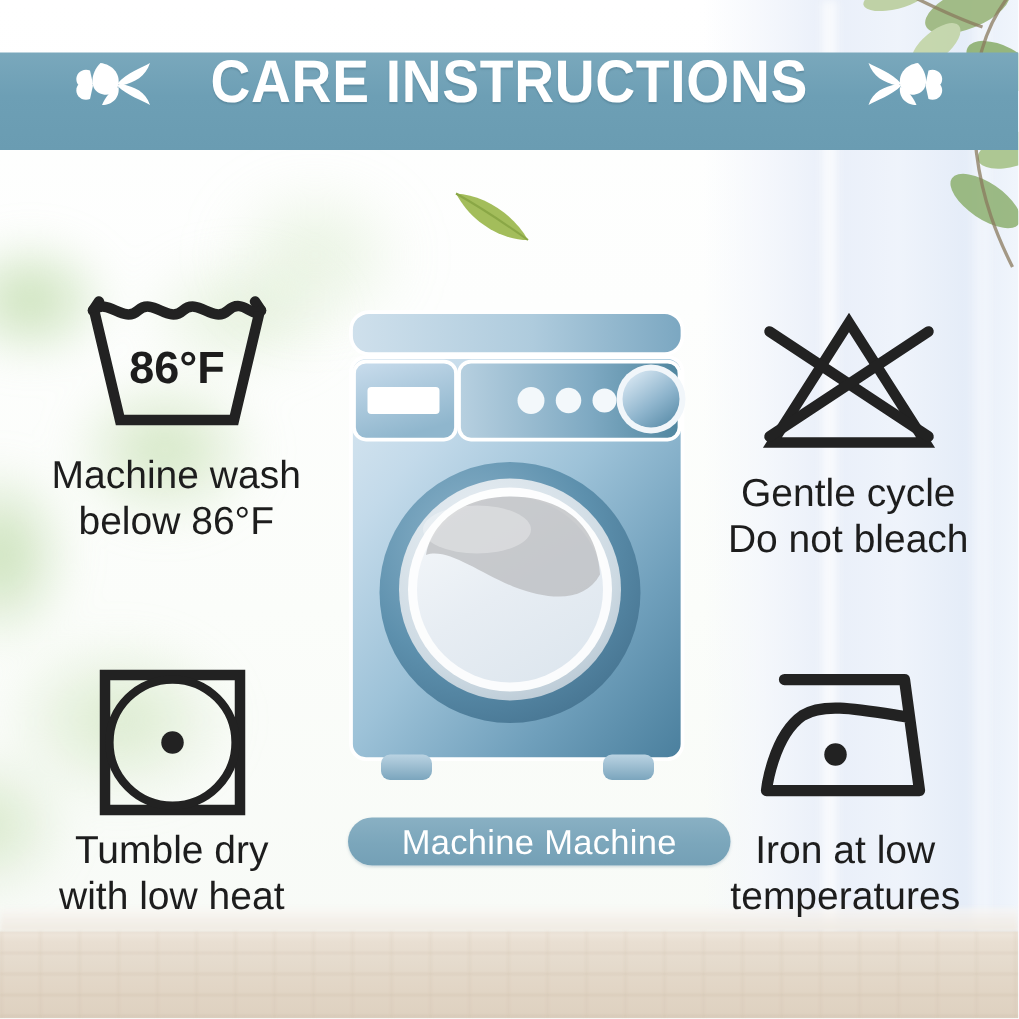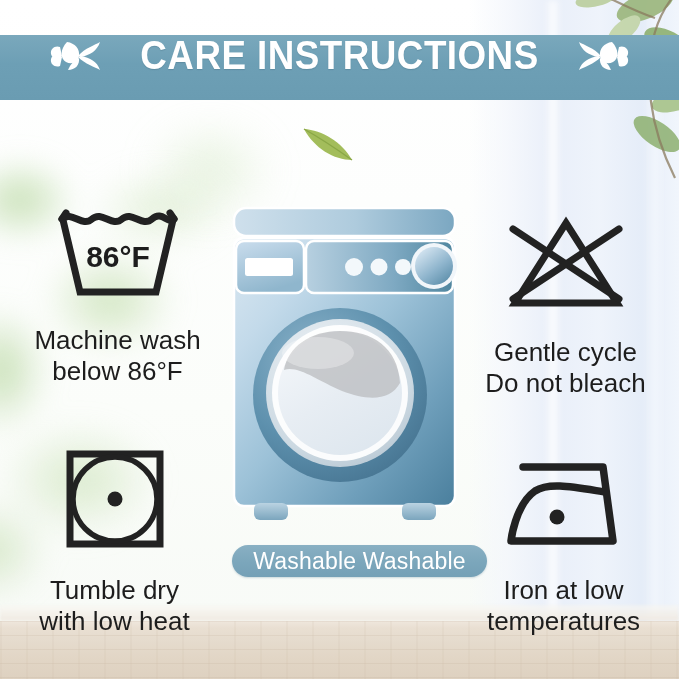--- a/index.html
+++ b/index.html
@@ -170,26 +170,26 @@
   }
   .fdl { width: 54px; height: 42px; flex: none; }
 
   
   .card {
     position: absolute;
     text-align: center;
   }
   .card .glyph {
     display: flex;
-    align-items: flex-end;
+    align-items: flex-start;
     justify-content: center;
     height: 104px;
   }
   .card .caption {
-    margin-top: 26px;
+    margin-top: 2px;
     font-size: 26px;
     line-height: 1.18;
     color: #1d1d1d;
     white-space: pre-line;
   }
 
   #card-wash    { left: 10px;  top: 195px;  width: 215px; }
   #card-bleach  { right: 6px;  top: 207px;  width: 215px; }
   #card-dry     { left: 12px;  top: 445px;  width: 205px; }
   #card-iron    { right: 8px;  top: 445px;  width: 215px; }
@@ -407,16 +407,16 @@
       <circle cx="118" cy="188" r="62" fill="url(#glassGrad)"></circle>
       <path d="M62 165 C 76 160, 96 176, 120 186 C 146 196, 168 196, 178 178 C 176 142, 150 126, 118 126 C 88 126, 66 142, 62 165 Z" fill="#b9babd" opacity="0.72"></path>
       <ellipse cx="96" cy="148" rx="36" ry="16" fill="#ffffff" opacity="0.30"></ellipse>
 
       <rect x="32" y="298" width="34" height="17" rx="6" fill="url(#footGrad)"></rect>
       <rect x="180" y="298" width="34" height="17" rx="6" fill="url(#footGrad)"></rect>
     </svg>
   </div>
 
   <div class="badge">
-    <span class="badge-text">Washable Washable</span>
+    <span class="badge-text">Machine Machine</span>
   </div>
 
 </div>
 
 </body></html>

